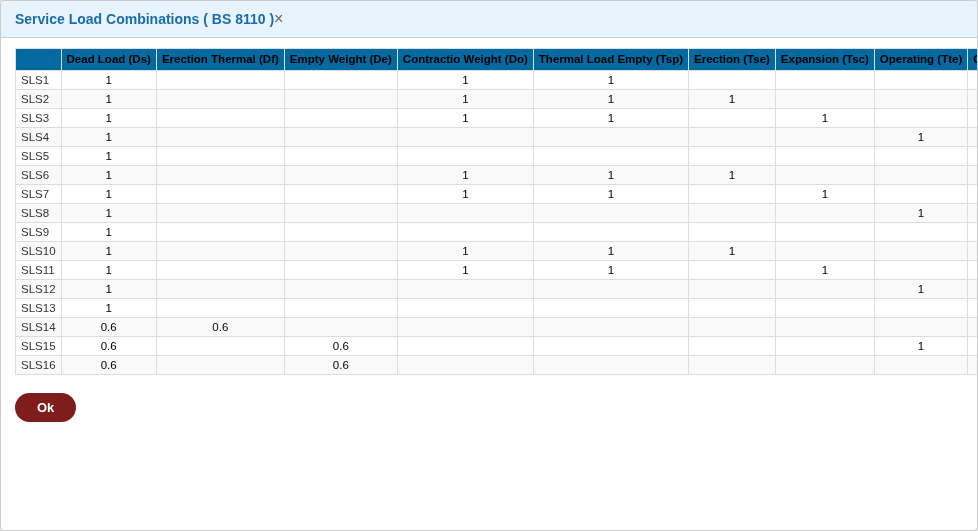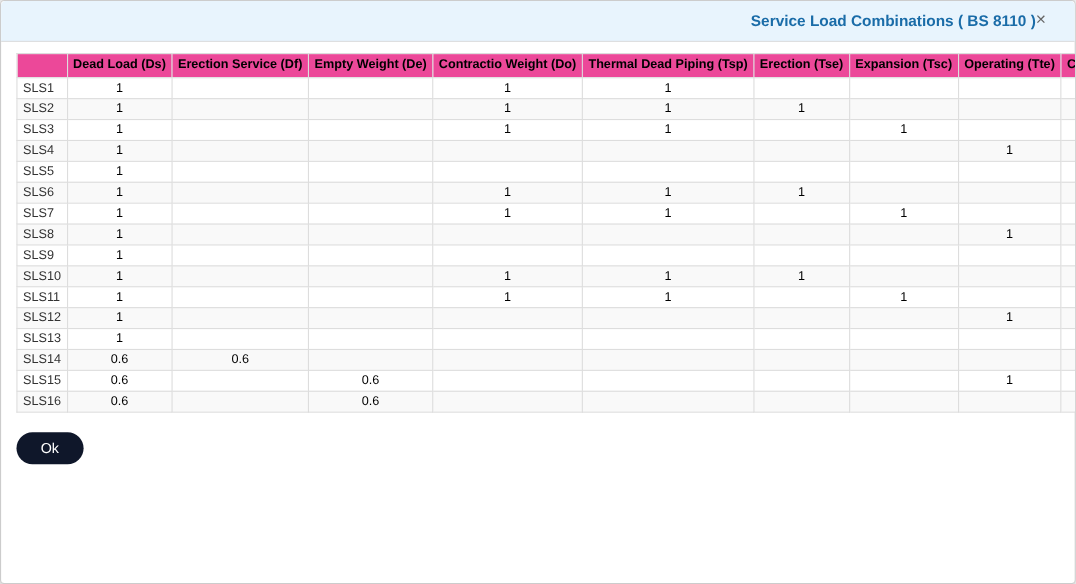--- a/index.html
+++ b/index.html
@@ -17,24 +17,24 @@
       border: 1px solid #ccc;
       border-radius: 4px;
       width: 978px;
       min-height: 531px;
       position: relative;
       box-shadow: 0 2px 12px rgba(0,0,0,0.2);
     }
     .dialog-header {
       background: #e8f4fd;
       border-bottom: 1px solid #ccc;
-      padding: 10px 26px;
+      padding: 10px 14px;
       display: flex;
       align-items: center;
-      justify-content: flex-end;
+      justify-content: flex-start;
       border-radius: 4px 4px 0 0;
     }
     .dialog-title {
       font-size: 14px;
       font-weight: bold;
       color: #1a6ca8;
     }
     .close-btn {
       cursor: pointer;
       font-size: 16px;
@@ -53,21 +53,21 @@
       width: 100%;
       font-size: 11.5px;
     }
     th, td {
       border: 1px solid #ddd;
       padding: 3px 5px;
       text-align: center;
       white-space: nowrap;
     }
     th {
-      background: #ec4899;
+      background: #0369a1;
       font-weight: bold;
       vertical-align: middle;
       line-height: 1.3;
     }
     tr:nth-child(even) td {
       background: #f9f9f9;
     }
     tr:nth-child(odd) td {
       background: #fff;
     }
@@ -77,49 +77,49 @@
       background: #f5f5f5;
       color: #333;
       margin-left: 24px;
     }
     .dialog-footer {
       padding: 8px 14px;
       display: flex;
       align-items: center;
     }
     .ok-btn {
-      background: #0f172a;
+      background: #7f1d1d;
       color: #fff;
       border: none;
       border-radius: 20px;
       padding: 7px 22px;
       font-size: 13px;
-      font-weight: normal;
+      font-weight: bold;
       cursor: pointer;
     }
   </style>
 </head>
 <body>
 
 <div class="dialog">
   <div class="dialog-header">
     <span class="dialog-title">Service Load Combinations ( BS 8110 )</span>
     <button class="close-btn">×</button>
   </div>
   <div class="dialog-body">
     <table>
       <thead>
         <tr>
 
         <th></th>
             <th>Dead Load (Ds)</th>
-            <th>Erection Service (Df)</th>
+            <th>Erection Thermal (Df)</th>
             <th>Empty Weight (De)</th>
             <th>Contractio Weight (Do)</th>
-            <th>Thermal Dead Piping (Tsp)</th>
+            <th>Thermal Load Empty (Tsp)</th>
             <th>Erection (Tse)</th>
             <th>Expansion (Tsc)</th>
             <th>Operating (Tte)</th>
             <th>Contractio (Ttc)</th>
           </tr>
       </thead>
       <tbody>
 
       <tr>
             <td>SLS1</td>

